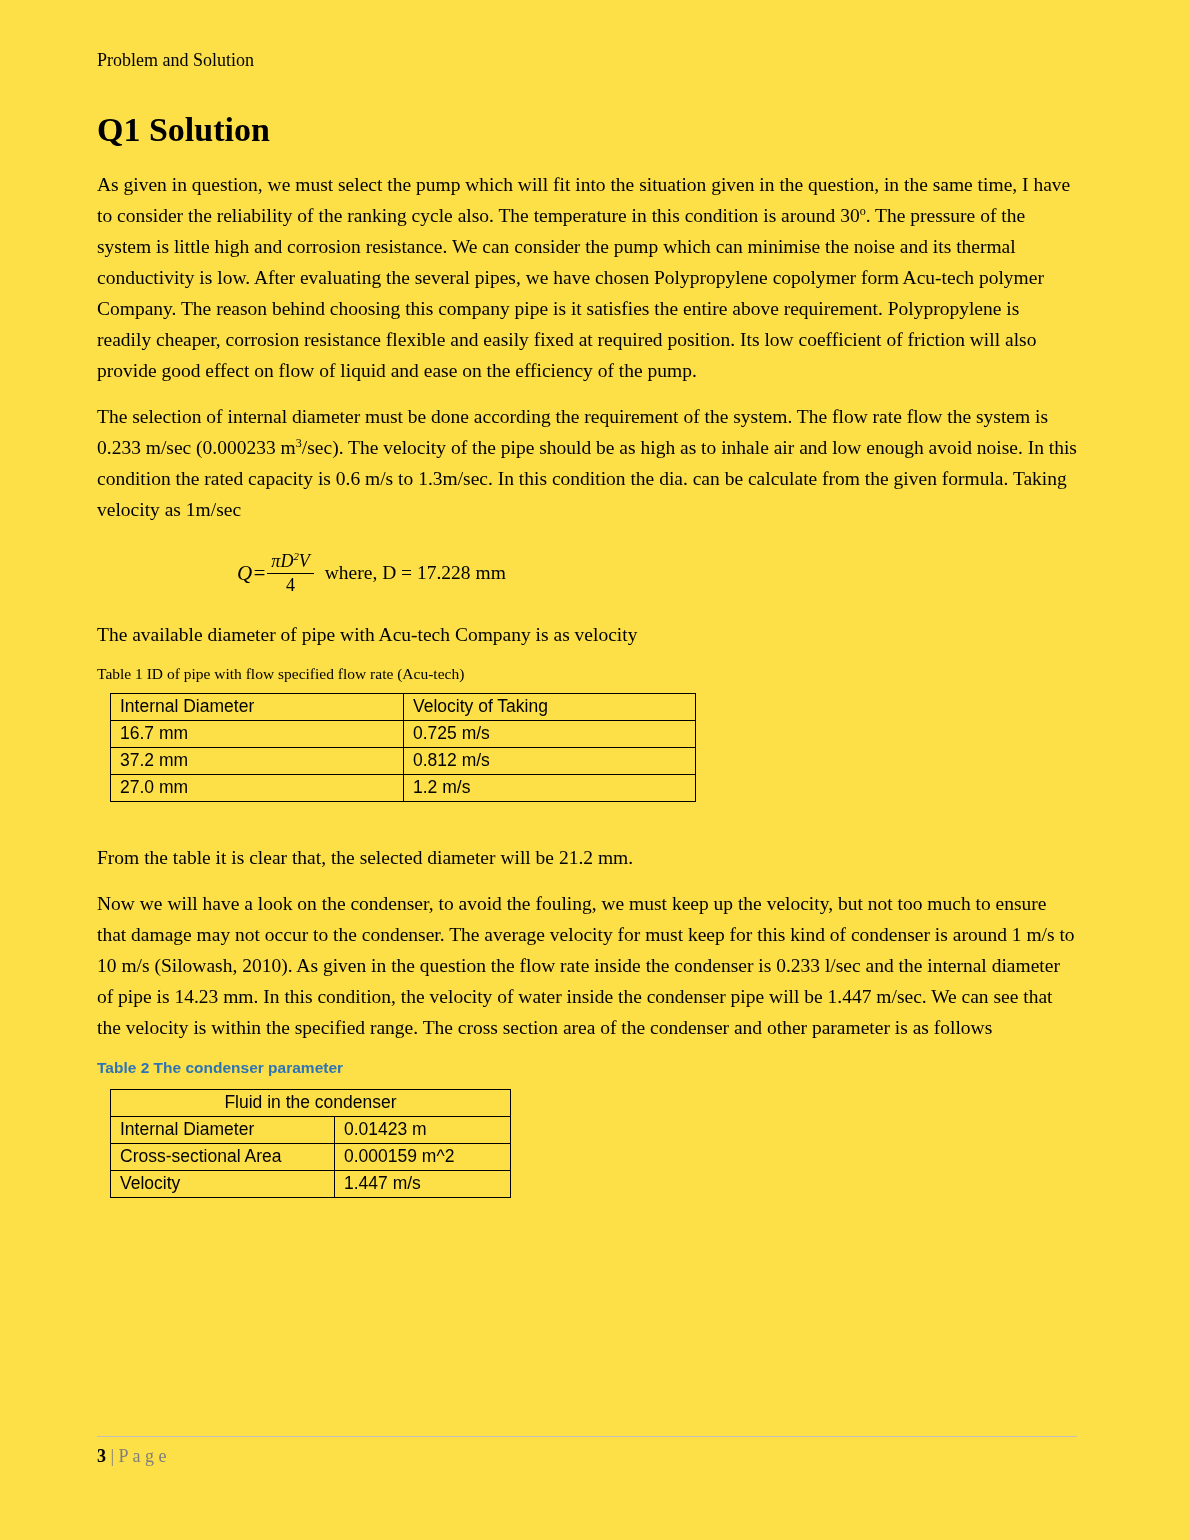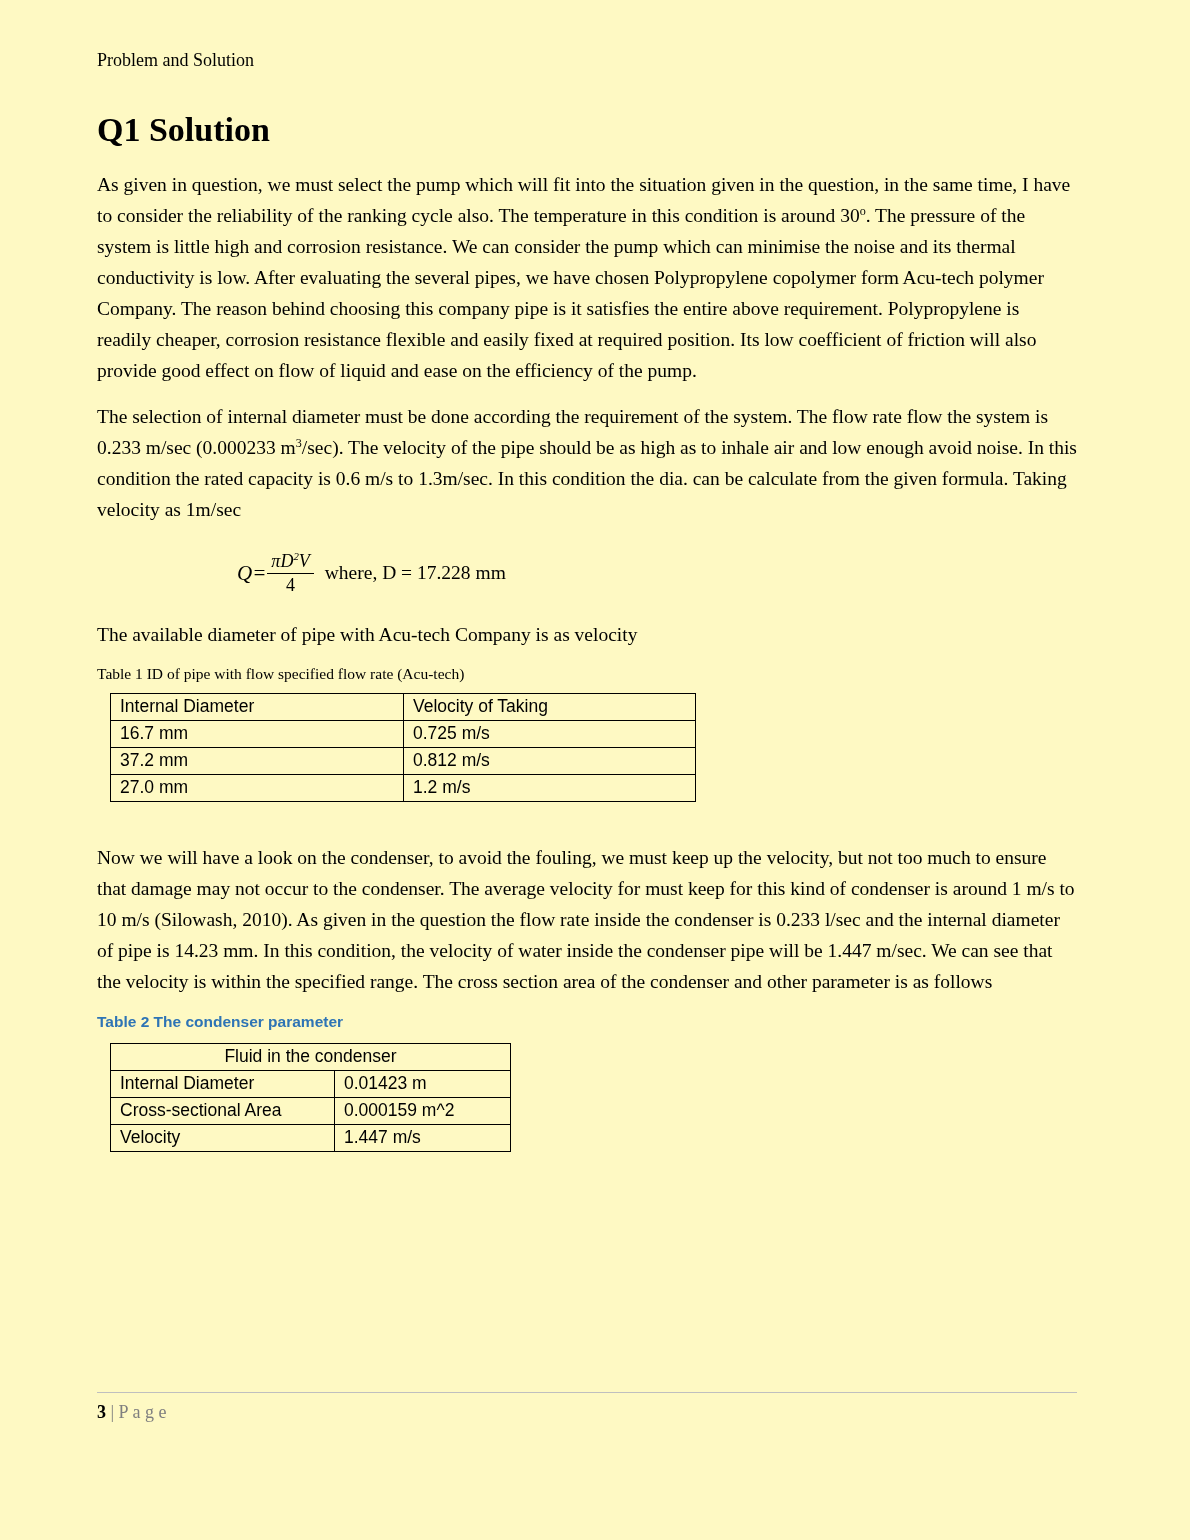--- a/index.html
+++ b/index.html
@@ -1,18 +1,18 @@
 <!DOCTYPE html>
 <html><head>
 <meta charset="utf-8">
 <style>
   * { margin:0; padding:0; box-sizing:border-box; }
   html, body { background:#ffffff; }
   .page {
-    width:1190px; height:1540px; background:#fef9c3; position:relative;
+    width:1190px; height:1540px; background:#fde047; position:relative;
     font-family:"Liberation Serif", serif; color:#000000; overflow:hidden;
   }
   .content { padding:50px 113px 0 97px; }
   .doc-header { font-size:18px; margin-bottom:40px; }
   h1.title { font-size:34px; font-weight:bold; margin-bottom:20px; font-family:"Liberation Serif", serif; }
   p.body { font-size:19.5px; line-height:31px; margin-bottom:15px; }
   sup.s { font-size:0.62em; vertical-align:super; line-height:0; }
   .formula-row { margin:26px 0 24px 140px; display:flex; align-items:center; font-size:20px; }
   .fq { font-style:italic; font-size:21px; }
   .frac { display:inline-flex; flex-direction:column; text-align:center; font-style:italic; font-size:18px; margin:0 4px 0 1px; line-height:1.15; }
@@ -23,21 +23,21 @@
   .caption1 { font-size:15.5px; margin:12px 0 10px 0; }
   .caption2 { font-size:15.5px; font-weight:bold; color:#2E74B5; font-family:"Liberation Sans", sans-serif; margin:16px 0 12px 0; }
   table { border-collapse:collapse; font-family:"Liberation Sans", sans-serif; font-size:17.5px; margin-left:13px; }
   td { border:1px solid #000; padding:2px 9px 3px 9px; vertical-align:top; line-height:21px; }
   table.t1 td.c0 { width:293px; }
   table.t1 td.c1 { width:292px; }
   table.t2 td.c0 { width:224px; }
   table.t2 td.c1 { width:176px; }
   table.t2 td.span-head { text-align:center; }
   .gap-after-table1 { height:40px; }
-  .footer { position:absolute; left:97px; right:113px; top:1392px; }
+  .footer { position:absolute; left:97px; right:113px; top:1436px; }
   .footer-line { border-top:1.5px solid #BFBFBF; margin-bottom:9px; }
   .footer-text { font-size:18px; }
   .footer-text .num { font-weight:bold; color:#000000; }
   .footer-text .rest { color:#7F7F7F; }
 </style>
 </head>
 <body>
 
 <div class="page">
   <div class="content">
@@ -79,20 +79,21 @@
       </tr>
       <tr>
         <td class="c0">27.0 mm</td>
         <td class="c1">1.2 m/s</td>
       </tr>
     </tbody>
       </table>
 
     <div class="gap-after-table1"></div>
 
+    <p class="body">From the table it is clear that, the selected diameter will be 21.2 mm.</p>
 
     <p class="body">Now we will have a look on the condenser, to avoid the fouling, we must keep up the velocity, but not too much to ensure that damage may not occur to the condenser. The average velocity for must keep for this kind of condenser is around 1 m/s to 10 m/s (Silowash, 2010). As given in the question the flow rate inside the condenser is 0.233 l/sec and the internal diameter of pipe is 14.23 mm. In this condition, the velocity of water inside the condenser pipe will be 1.447 m/sec. We can see that the velocity is within the specified range. The cross section area of the condenser and other parameter is as follows</p>
 
     <div class="caption2">Table 2 The condenser parameter</div>
 
     <table class="t2">
       <tbody>
           <tr>
         <td class="span-head" colspan="2">Fluid in the condenser</td>
       </tr>

